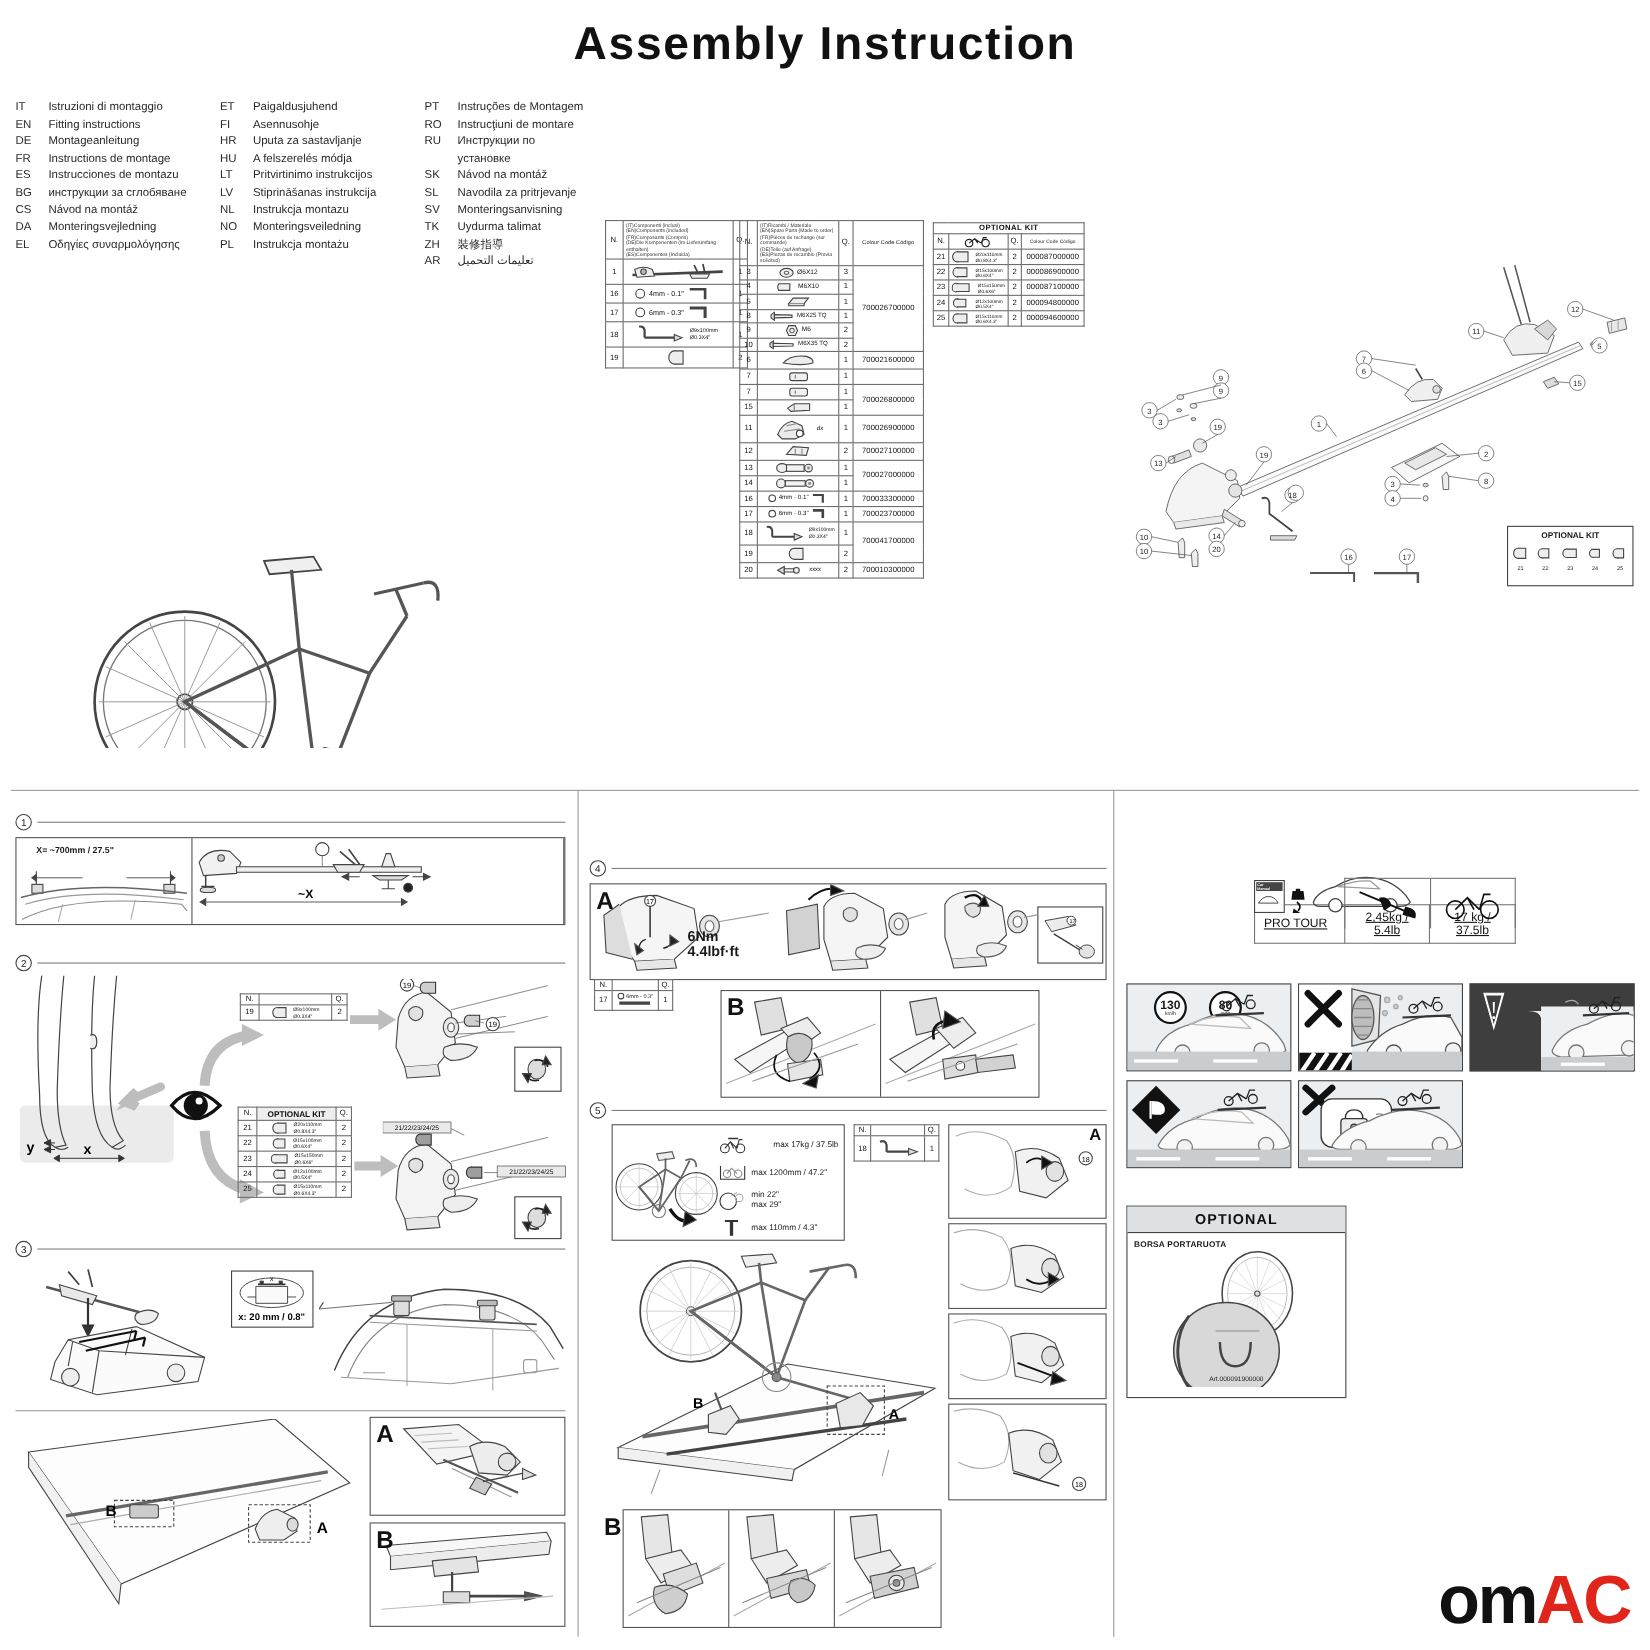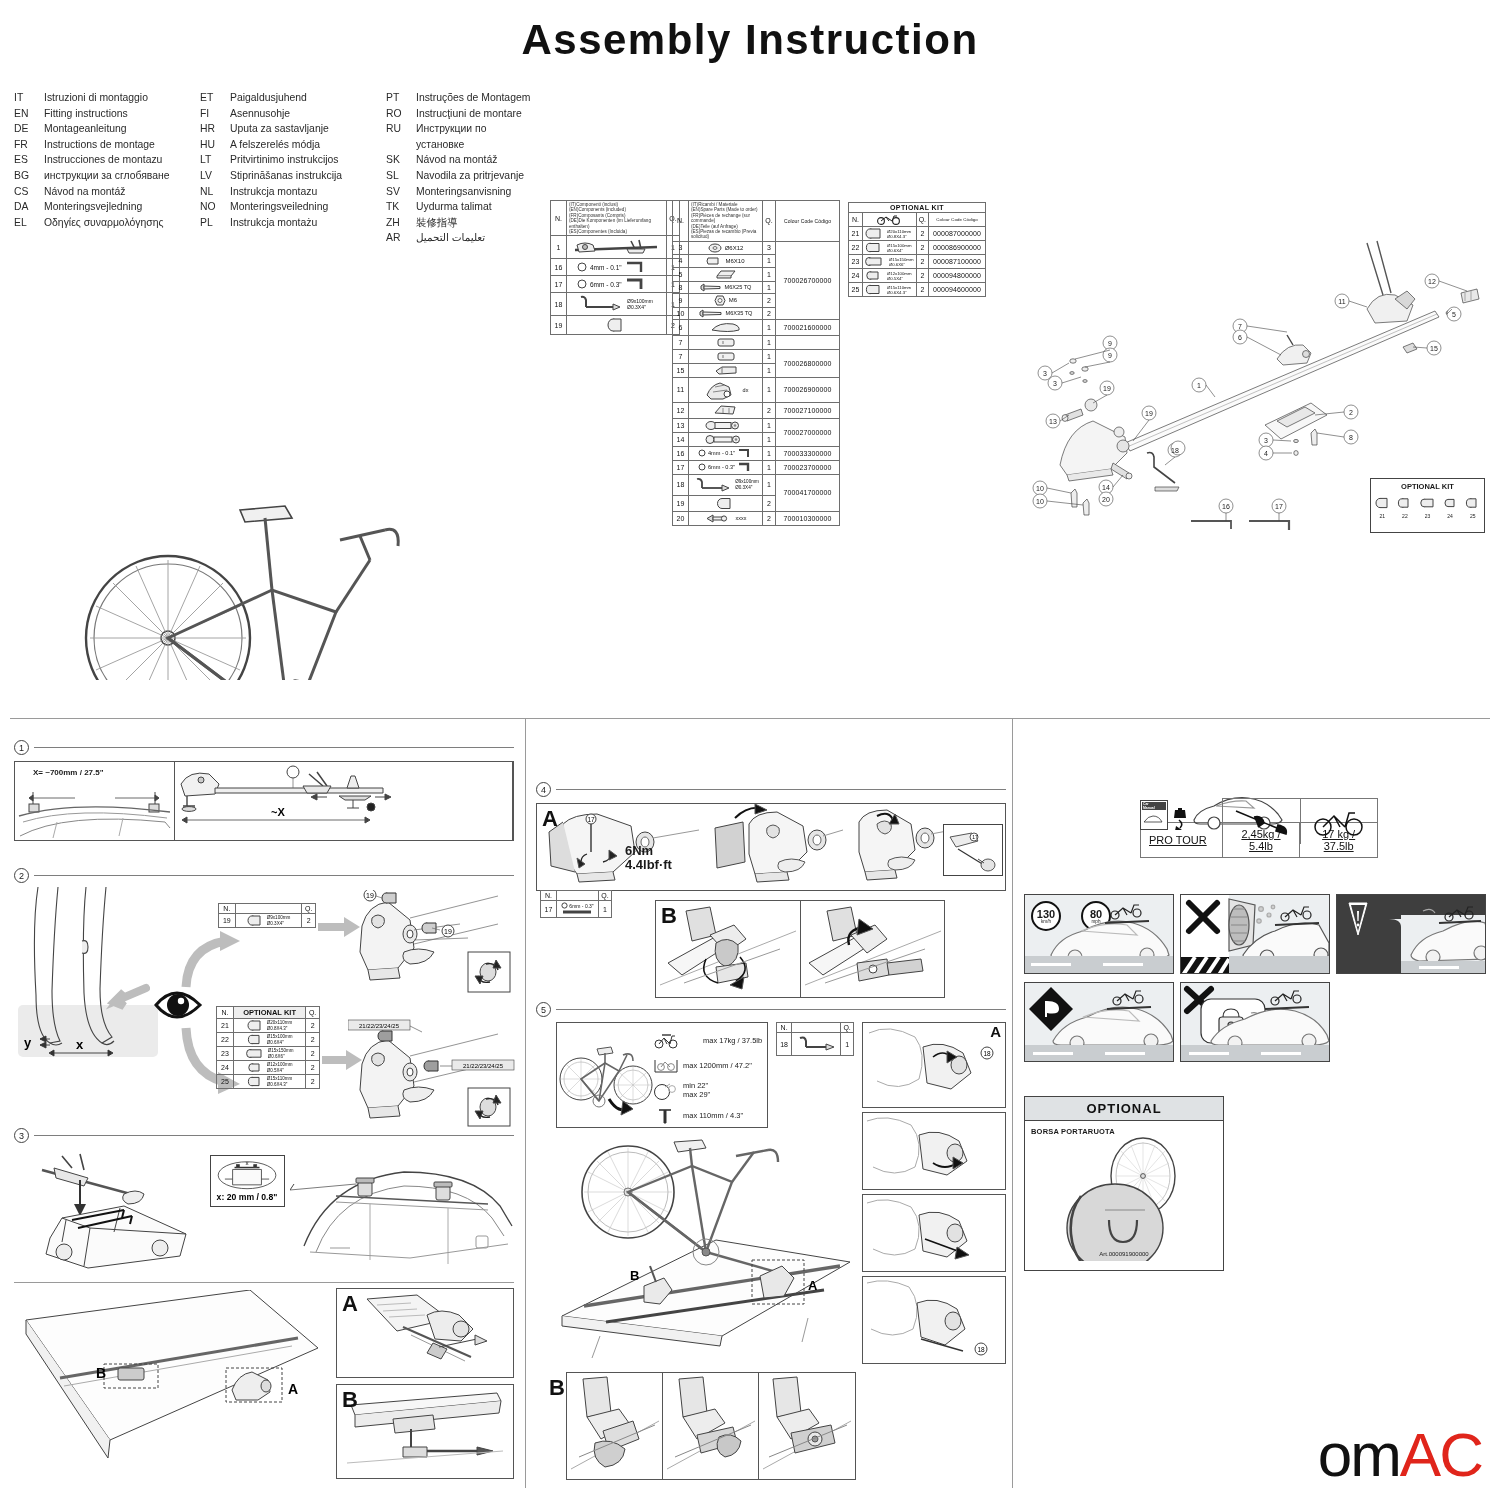--- a/index.html
+++ b/index.html
@@ -82,21 +82,21 @@
   .roadline { position:absolute; bottom:7px; height:3px; background:#fff; }
 
   .optional-hdr {
     background:#dfe2e4; border-bottom:1px solid #444;
     text-align:center; font-weight:bold; font-size:13px; letter-spacing:1px;
     padding:4px 0; color:#111;
   }
 
   
   #omac { position:absolute; right:18px; bottom:14px; display:flex; align-items:center; }
-  .omac-txt { font-size:62px; font-weight:normal; letter-spacing:-2px; line-height:62px; }
+  .omac-txt { font-size:62px; font-weight:bold; letter-spacing:-2px; line-height:62px; }
   .omac-blk { color:#111; }
   .omac-red { color:#e0251b; }
 </style>
 </head>
 <body>
 
 <div id="title">Assembly Instruction</div>
 
 <div id="lang-block">
   <div class="lang-col">
@@ -1739,21 +1739,21 @@
             <circle cx="12" cy="19" r="8"></circle>
             <circle cx="43" cy="19" r="8"></circle>
             <path d="M12 19 L23 8 L34 19 M23 8 L29 19 M34 19 L38 5 L44 5"></path>
           </g>
         </svg>
     </div>
   </div>
 </div>
 
 <div style="position:absolute;left:1024px;top:894px;width:150px;height:80px;" class="warn">
-  <div style="position:absolute;left:6px;top:6px;display:flex;gap:20px;">
+  <div style="position:absolute;left:24px;top:6px;display:flex;gap:20px;">
     <div style="width:30px;height:30px;border-radius:50%;border:2.6px solid #111;display:flex;flex-direction:column;align-items:center;justify-content:center;background:#fff;">
       <div style="font-size:11px;font-weight:bold;line-height:10px;">130</div>
       <div style="font-size:4.6px;">km/h</div>
     </div>
     <div style="width:30px;height:30px;border-radius:50%;border:2.6px solid #111;display:flex;flex-direction:column;align-items:center;justify-content:center;background:#fff;">
       <div style="font-size:11px;font-weight:bold;line-height:10px;">80</div>
       <div style="font-size:4.6px;">mph</div>
     </div>
   </div>
   <svg width="150" height="80" viewBox="0 0 150 80" style="position:absolute;left:0;top:0;">

